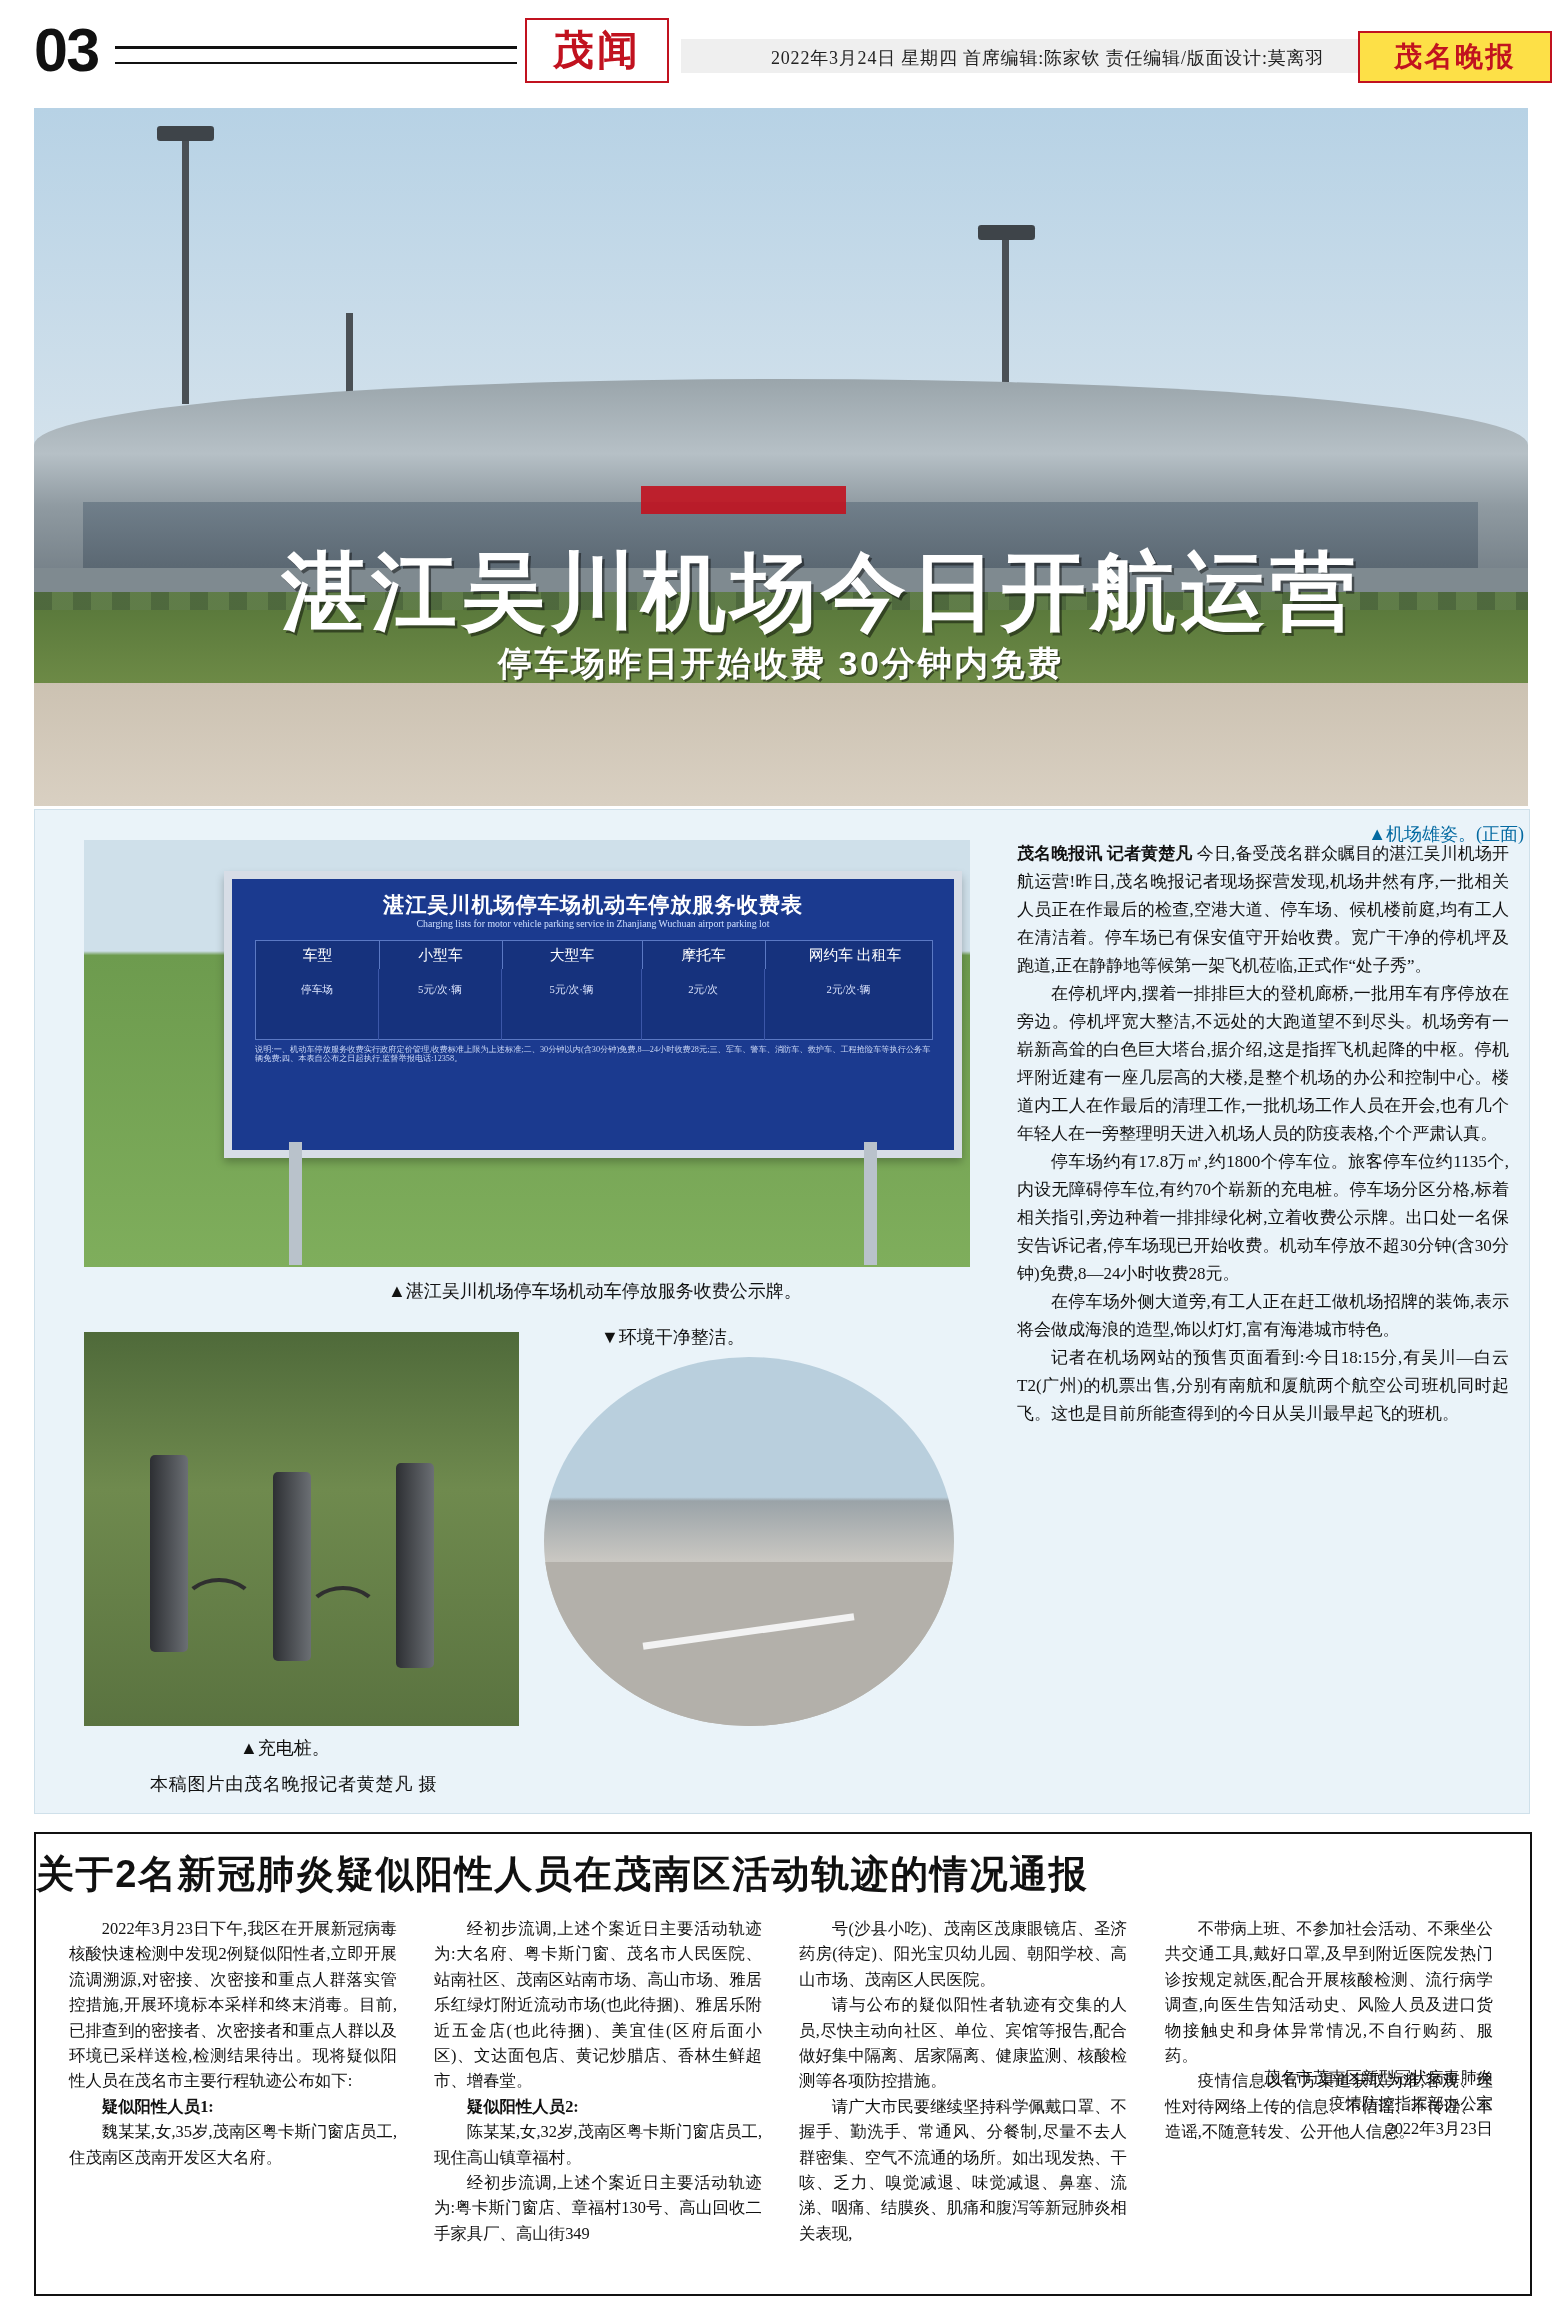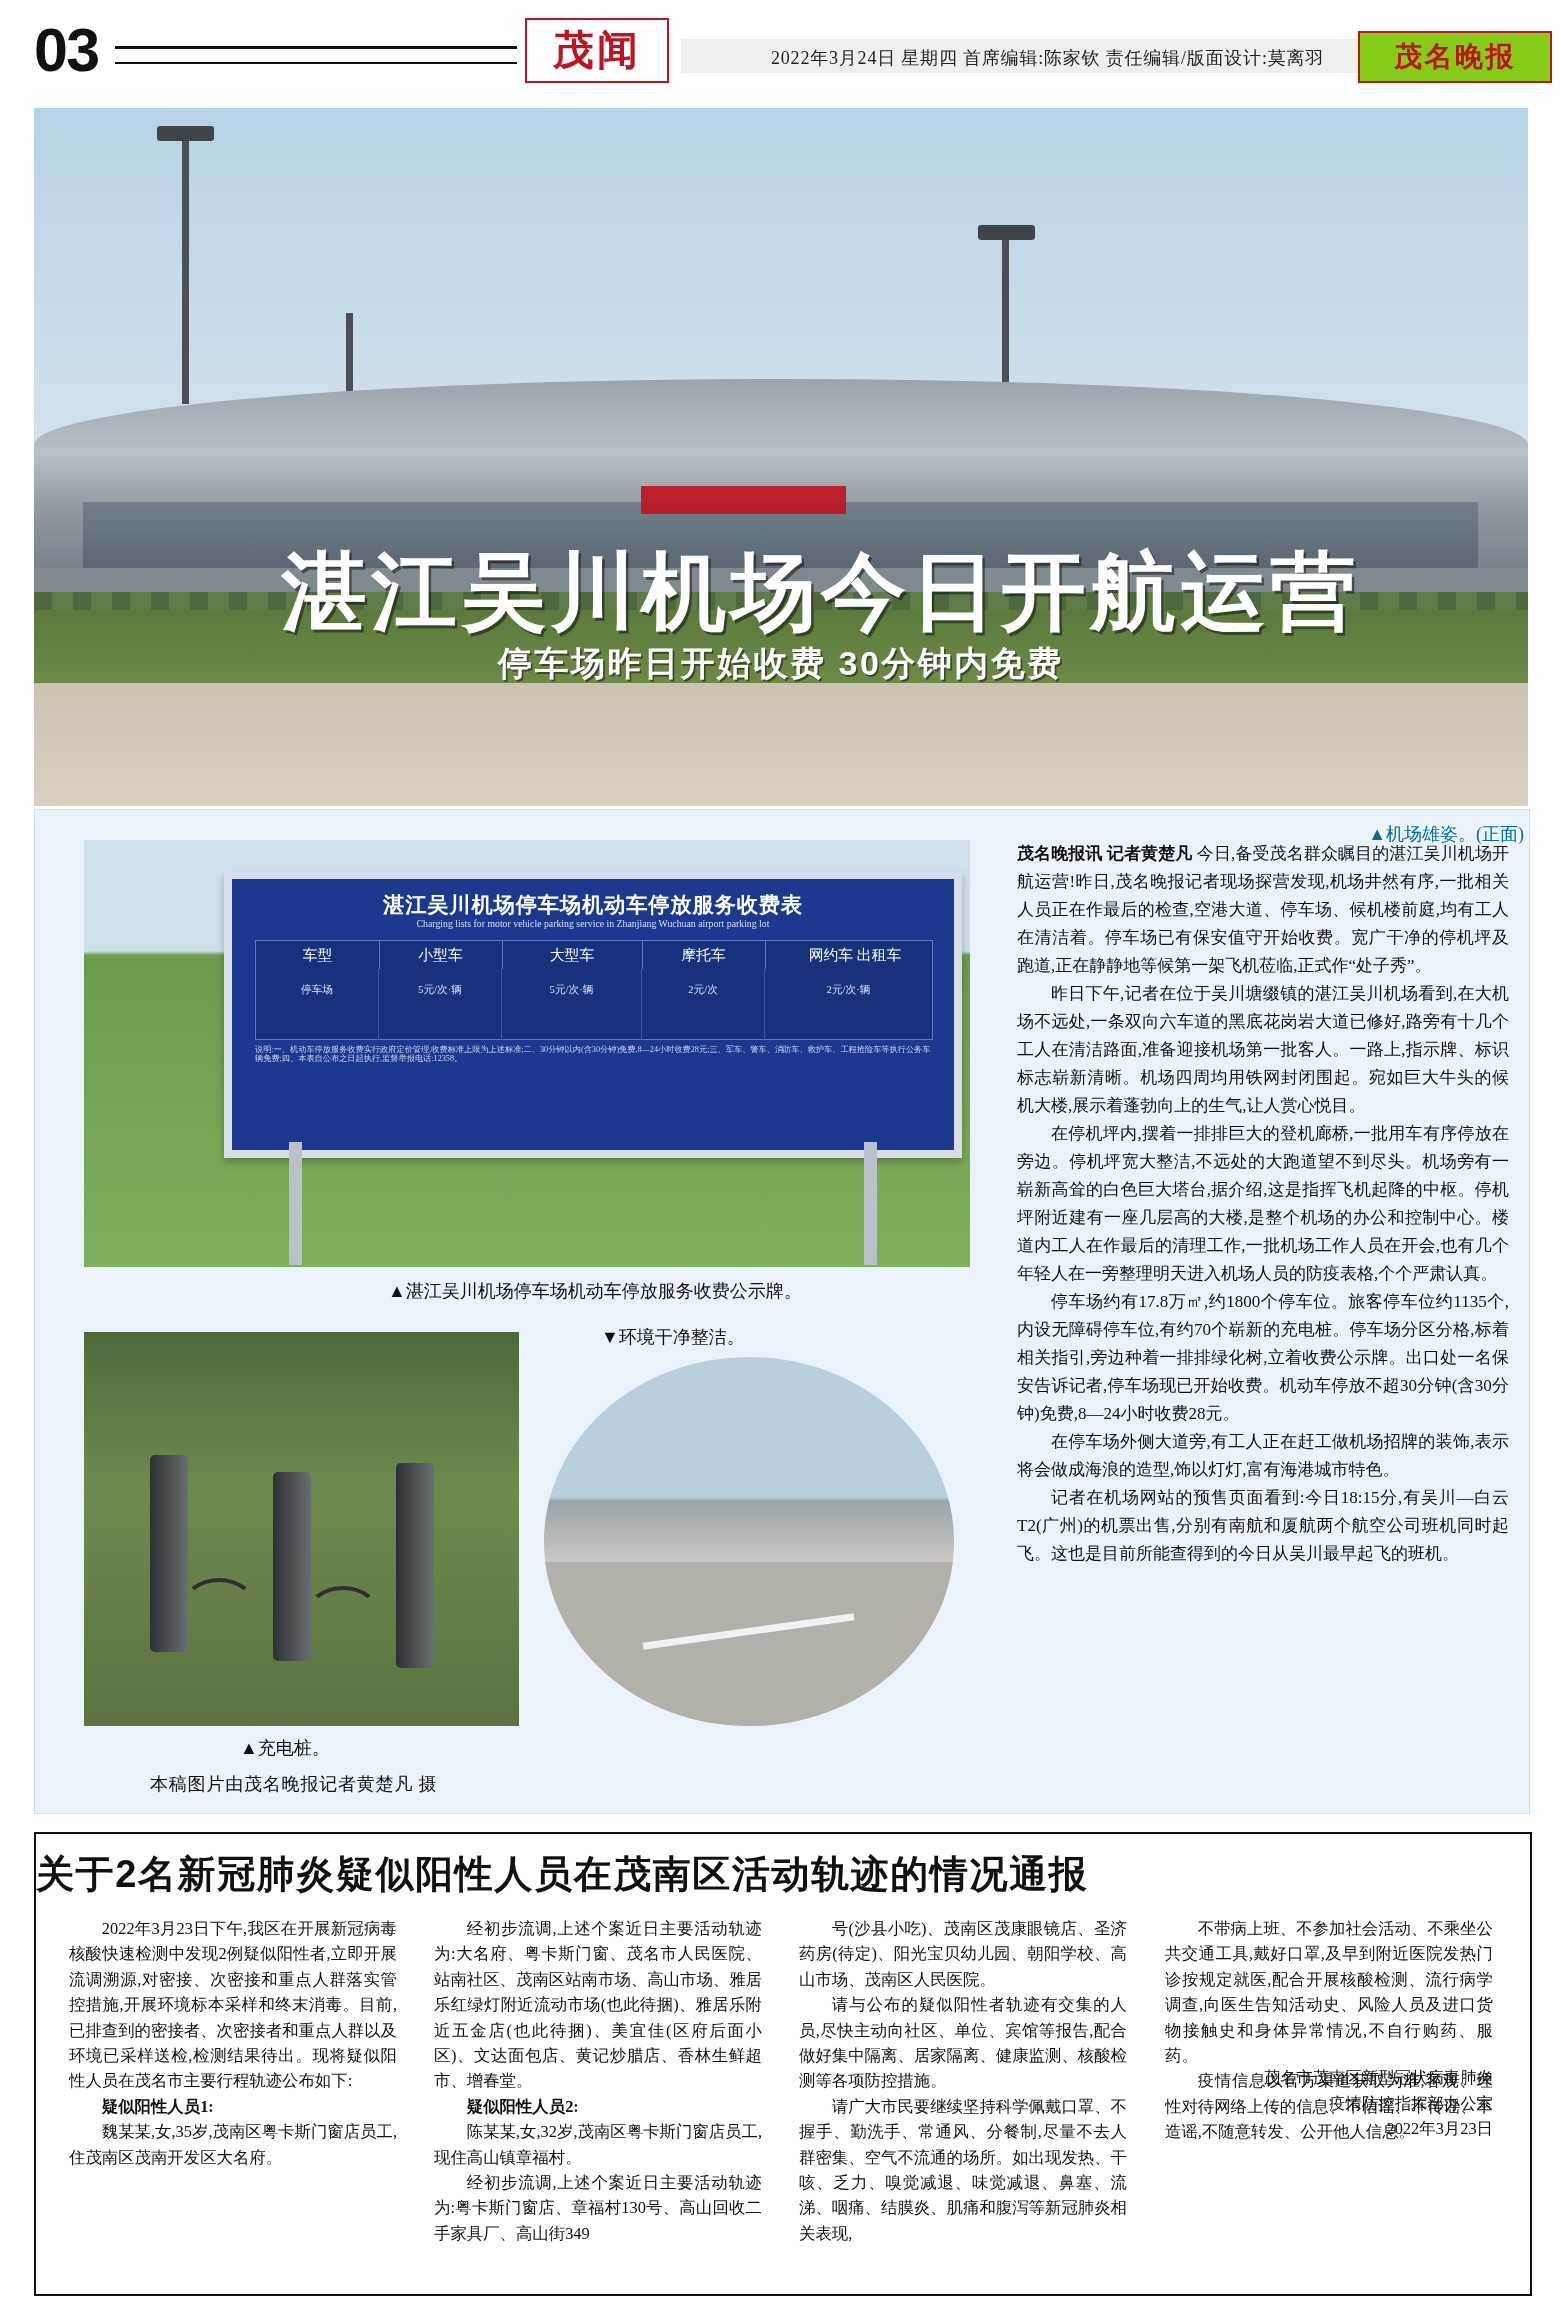--- a/index.html
+++ b/index.html
@@ -18,21 +18,21 @@
     font-family:"Liberation Sans","DejaVu Sans",sans-serif;color:#111;letter-spacing:-1.6px;}
   .rule-top{position:absolute;left:115px;top:46px;width:402px;height:3.3px;background:#111;}
   .rule-top2{position:absolute;left:115px;top:62px;width:402px;height:1.6px;background:#111;}
   .section-box{position:absolute;left:525px;top:18px;width:140px;height:61px;border:2.5px solid #c1121f;
     display:flex;align-items:center;justify-content:center;}
   .section-box span{font-size:41px;font-weight:bold;color:#c1121f;
     font-family:"Liberation Sans","DejaVu Sans",sans-serif;letter-spacing:3.3px;}
   .headerbar{position:absolute;left:681px;top:39px;width:702px;height:34px;background:#efefef;}
   .headerbar .txt{position:absolute;left:90px;top:6.6px;font-size:18px;color:#222;letter-spacing:0.8px;}
   .paperlogo{position:absolute;left:1358px;top:31px;width:190px;height:48px;border:2.5px solid #c1121f;
-    display:flex;align-items:center;justify-content:center;background:#84cc16;}
+    display:flex;align-items:center;justify-content:center;background:#fde047;}
   .paperlogo span{font-size:28px;font-weight:bold;color:#c1121f;
     font-family:"Liberation Sans","DejaVu Sans",sans-serif;letter-spacing:2.5px;}
 
   
   .hero{position:absolute;left:34px;top:108px;width:1494px;height:698px;overflow:hidden;
     background:linear-gradient(to bottom,#9fc4dd 0%,#b9d4e6 38%,#cfdde4 46%,#cfc6b6 62%,#d8cfc0 100%);}
   .sky{position:absolute;left:0;top:0;width:100%;height:353px;
     background:linear-gradient(to bottom,#b7d2e5,#d4e2ec);}
   .terminal{position:absolute;left:0;top:271px;width:1494px;height:213px;
     background:linear-gradient(to bottom,#9aa5ab 0%,#b6c0c6 35%,#8f9aa1 60%,#6f7a82 100%);
@@ -190,21 +190,20 @@
       <div class="roadline"></div>
     </div>
 
     <div class="credit">本稿图片由茂名晚报记者黄楚凡 摄</div>
 
     <div class="article">
       <div class="art-lead">
         <b>茂名晚报讯  记者黄楚凡</b>
         <span>今日,备受茂名群众瞩目的湛江吴川机场开航运营!昨日,茂名晚报记者现场探营发现,机场井然有序,一批相关人员正在作最后的检查,空港大道、停车场、候机楼前庭,均有工人在清洁着。停车场已有保安值守开始收费。宽广干净的停机坪及跑道,正在静静地等候第一架飞机莅临,正式作“处子秀”。</span>
       </div>
-      <p class="art-p">昨日下午,记者在位于吴川塘缀镇的湛江吴川机场看到,在大机场不远处,一条双向六车道的黑底花岗岩大道已修好,路旁有十几个工人在清洁路面,准备迎接机场第一批客人。一路上,指示牌、标识标志崭新清晰。机场四周均用铁网封闭围起。宛如巨大牛头的候机大楼,展示着蓬勃向上的生气,让人赏心悦目。</p>
       <p class="art-p">在停机坪内,摆着一排排巨大的登机廊桥,一批用车有序停放在旁边。停机坪宽大整洁,不远处的大跑道望不到尽头。机场旁有一崭新高耸的白色巨大塔台,据介绍,这是指挥飞机起降的中枢。停机坪附近建有一座几层高的大楼,是整个机场的办公和控制中心。楼道内工人在作最后的清理工作,一批机场工作人员在开会,也有几个年轻人在一旁整理明天进入机场人员的防疫表格,个个严肃认真。</p>
       <p class="art-p">停车场约有17.8万㎡,约1800个停车位。旅客停车位约1135个,内设无障碍停车位,有约70个崭新的充电桩。停车场分区分格,标着相关指引,旁边种着一排排绿化树,立着收费公示牌。出口处一名保安告诉记者,停车场现已开始收费。机动车停放不超30分钟(含30分钟)免费,8—24小时收费28元。</p>
       <p class="art-p">在停车场外侧大道旁,有工人正在赶工做机场招牌的装饰,表示将会做成海浪的造型,饰以灯灯,富有海港城市特色。</p>
       <p class="art-p">记者在机场网站的预售页面看到:今日18:15分,有吴川—白云T2(广州)的机票出售,分别有南航和厦航两个航空公司班机同时起飞。这也是目前所能查得到的今日从吴川最早起飞的班机。</p>
     </div>
   </div>
 
   <div class="bottom">
     <div class="bt-title">关于2名新冠肺炎疑似阳性人员在茂南区活动轨迹的情况通报</div>
     <div class="bt-cols">

